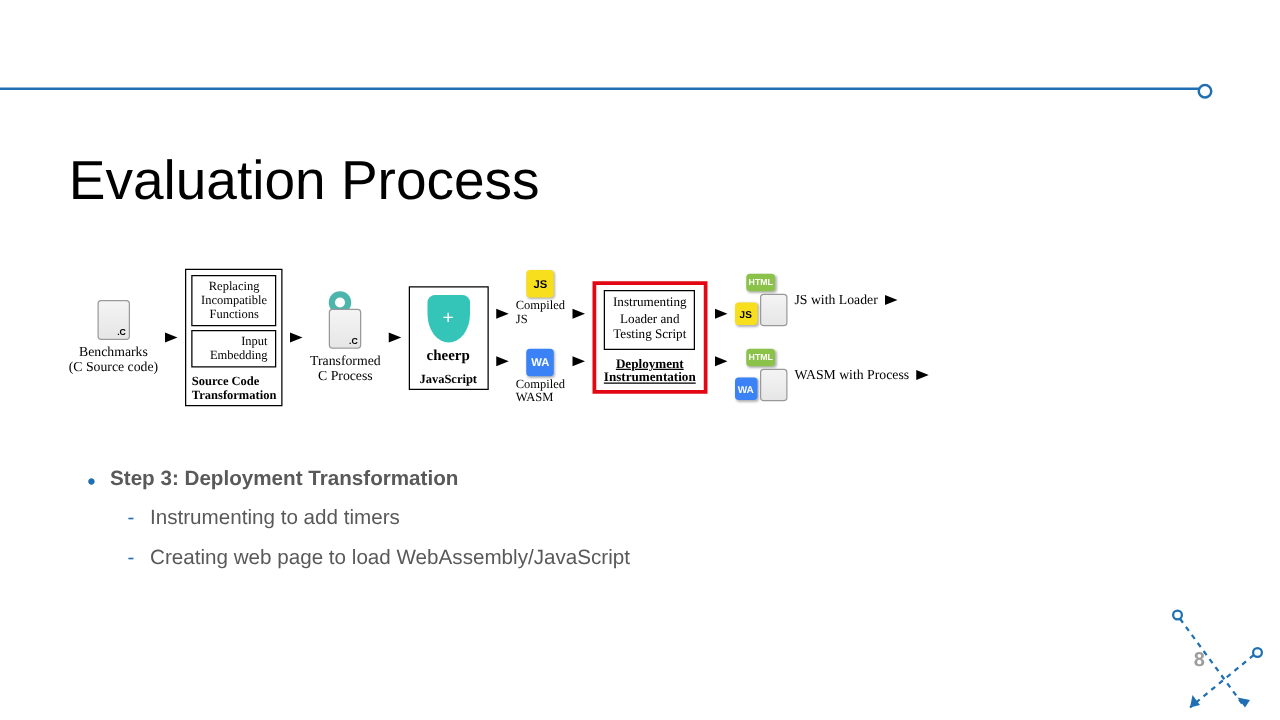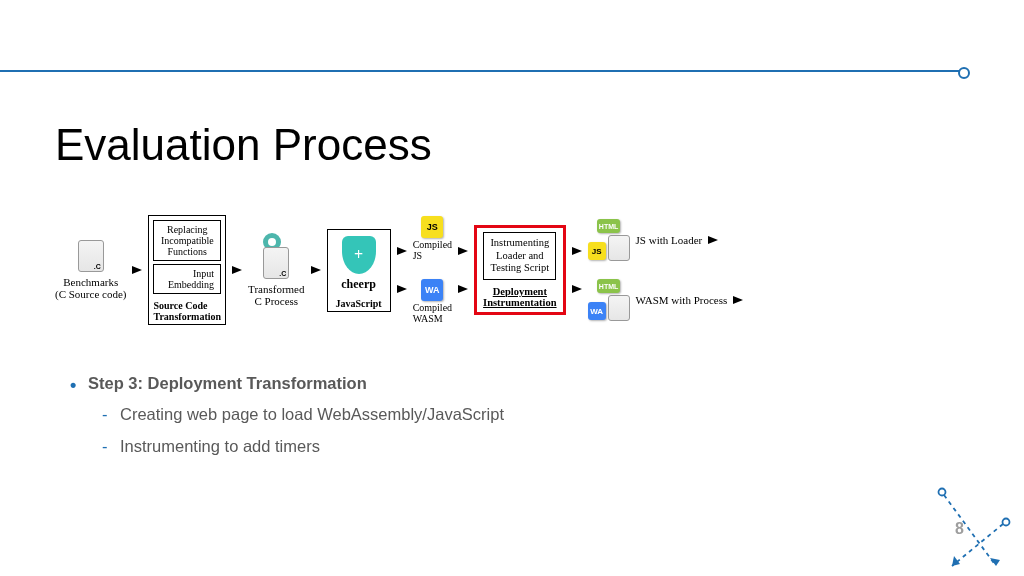--- a/index.html
+++ b/index.html
@@ -274,22 +274,22 @@
       </div>
       <div>WASM with Process</div>
       <div class="arrow"></div>
     </div>
   </div>
 
 </div>
 
 <div class="bullets">
   <div class="lvl1">Step 3: Deployment Transformation</div>
+  <div class="lvl2">Instrumenting to add timers</div>
   <div class="lvl2">Creating web page to load WebAssembly/JavaScript</div>
-  <div class="lvl2">Instrumenting to add timers</div>
 </div>
 
 <div class="page-num">8</div>
 
 <svg class="corner-deco" viewBox="0 0 90 90">
   <defs></defs>
   <circle cx="16" cy="14" r="3.5" fill="#fff" stroke="#1f6fb2" stroke-width="1.8"></circle>
   <circle cx="80" cy="44" r="3.5" fill="#fff" stroke="#1f6fb2" stroke-width="1.8"></circle>
   <line x1="18" y1="17" x2="70" y2="88" stroke="#1f6fb2" stroke-width="1.8" stroke-dasharray="4 4"></line>
   <line x1="77" y1="46" x2="26" y2="88" stroke="#1f6fb2" stroke-width="1.8" stroke-dasharray="4 4"></line>

